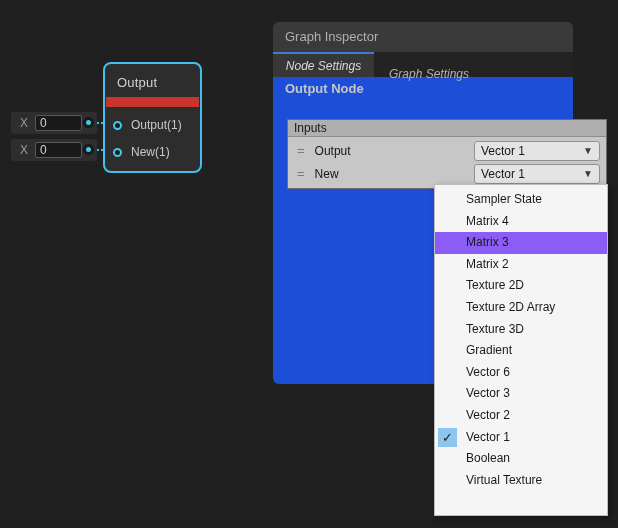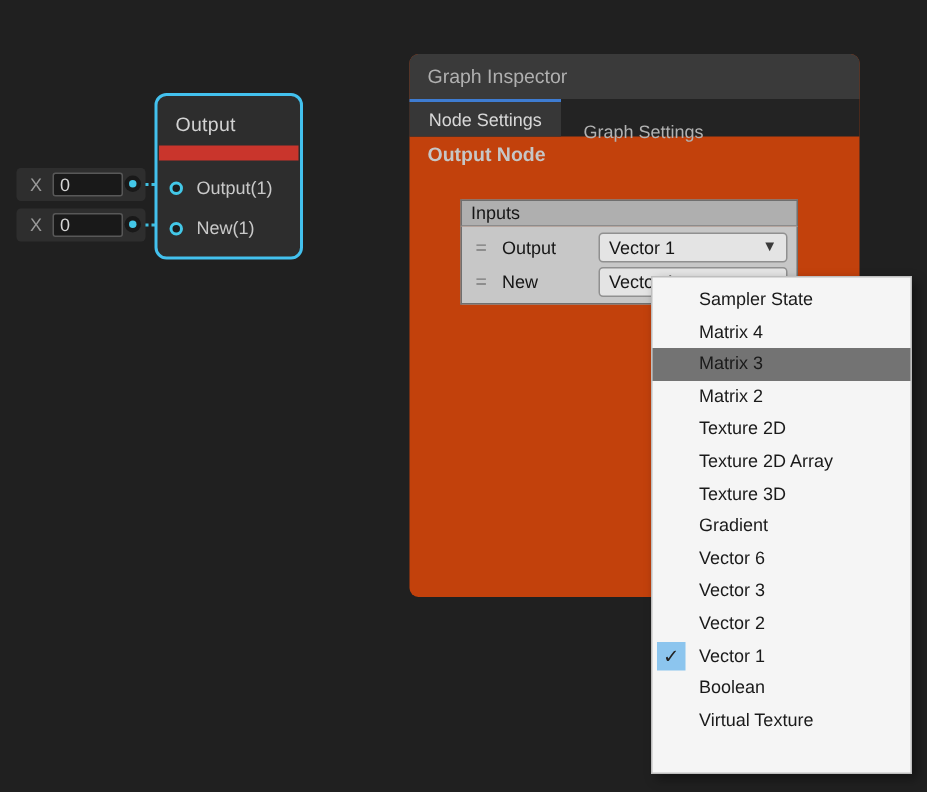--- a/index.html
+++ b/index.html
@@ -65,48 +65,48 @@
   .port-dot-outer.d2 { left:83px; top:144px; }
   .port-dot-inner { width:5px; height:5px; border-radius:50%; background:#43C8E8; }
   .edge {
     height:0; border-top:2px dashed #3FBFE0; z-index:1;
   }
   .edge.e1 { left:93px; top:122px; width:22px; }
   .edge.e2 { left:93px; top:149px; width:22px; }
 
   
   .inspector {
-    left:273px; top:36px; width:300px; height:362px;
-    background:#c2410c; border-radius:6px; z-index:3;
+    left:273px; top:22px; width:300px; height:362px;
+    background:#1d4ed8; border-radius:6px; z-index:3;
   }
   .inspector-header {
     position:absolute; left:0; top:0; right:0; height:30px;
     background:#3A3A3A; border-radius:6px 6px 0 0;
     line-height:30px; padding-left:12px;
     font-size:13px; color:#B0B0B0;
   }
   .tab-row {
     position:absolute; left:0; top:30px; right:0; height:25px;
-    background:#232323; display:flex;
+    background:#232323; display:flex;font-style:italic;
   }
   .tab {
     height:25px; font-size:12px; display:flex;
     align-items:center; justify-content:center;
   }
   .tab.active {
     width:101px; background:#373737;
     border-top:2px solid #3E7CD2; color:#D8D8D8;
   }
   .tab.inactive { width:110px; color:#B2B2B2; padding-top:18px; }
   .inspector-heading {
     position:absolute; left:12px; top:59px;
     font-size:13px; font-weight:bold; color:#C6C6C6;
   }
 
-  .inputs-box { position:absolute; left:14px; top:97px; width:225px; z-index:1;margin-left:20px; }
+  .inputs-box { position:absolute; left:14px; top:97px; width:320px; z-index:1; }
   .inputs-header {
     height:18px; background:#AFAFAF;
     border:1px solid #6F6F6F; border-bottom:1px solid #8C8C8C;
     font-size:12px; color:#161616; line-height:16px; padding-left:6px;
   }
   .inputs-rows {
     background:#C7C7C7; border:1px solid #6F6F6F; border-top:none;
     padding:2px 0 3px 0;
   }
   .input-row {
@@ -127,21 +127,21 @@
     left:434px; top:184px; width:174px; height:332px;
     background:#F5F5F5; border:1px solid #BEBEBE;
     box-shadow:3px 3px 7px rgba(0,0,0,.4);
     padding:4px 0; z-index:10;
   }
   .menu-item {
     position:relative; height:21.6px; line-height:21.6px;
     padding-left:31px; font-size:12px; color:#1A1A1A;
     white-space:nowrap;
   }
-  .menu-item.highlighted { background:#737373; }
+  .menu-item.highlighted { background:#8b5cf6; }
   .check-box {
     position:absolute; left:3px; top:1px; width:19px; height:19px;
     background:#8CC5EE; color:#222222;
     text-align:center; line-height:19px; font-size:13px;
   }
 </style>
 </head>
 <body>
 
 <div class="abs graph-canvas">

